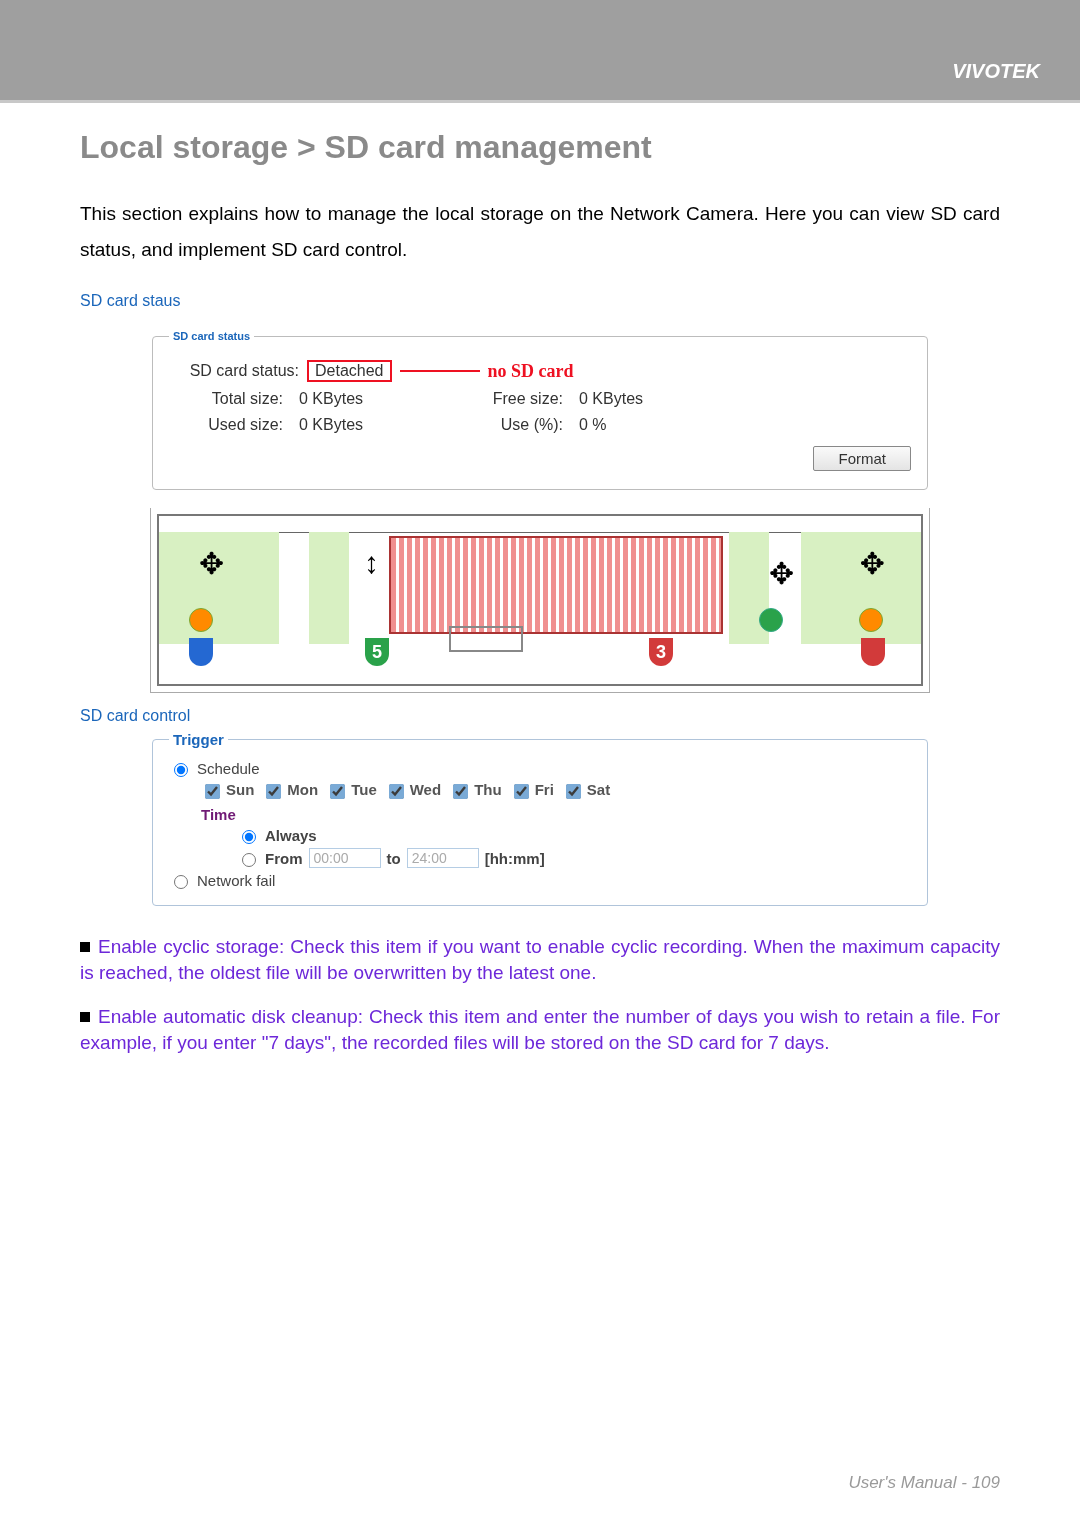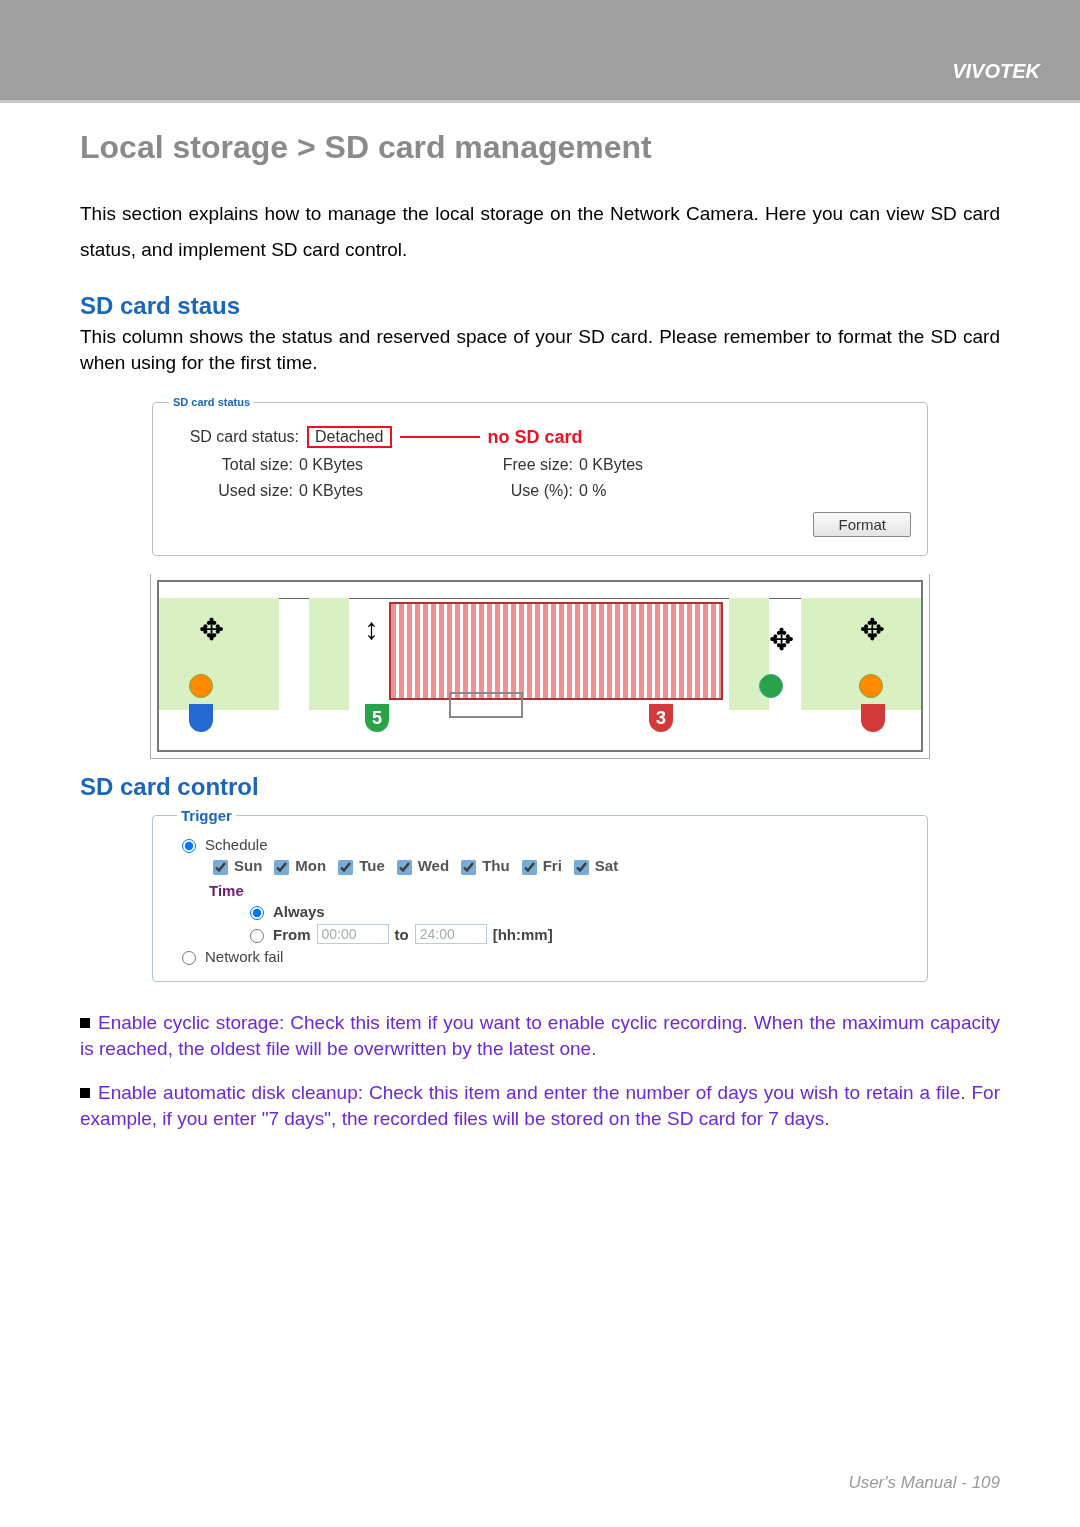--- a/index.html
+++ b/index.html
@@ -3,51 +3,51 @@
 <meta charset="utf-8">
 <style>
   html,body{margin:0;padding:0;font-family:Arial,Helvetica,sans-serif;background:#9f9f9f;}
   .page{width:1080px;height:1527px;margin:0 auto;background:#fff;box-sizing:border-box;position:relative;}
   .topbar{height:100px;background:#9f9f9f;position:relative;}
   .topbar .brand{position:absolute;right:40px;top:60px;font-style:italic;font-weight:bold;color:#fff;font-size:20px;margin-left:44px;}
   .topline{height:3px;background:#c8c8c8;}
   .content{padding:26px 80px 0 80px;}
   h1{color:#8a8a8a;font-size:32px;font-weight:bold;margin:0 0 30px 0;}
   p.body{color:#000;font-size:19px;line-height:36px;margin:0 0 24px 0;text-align:justify;}
-  h2{color:#1b66ba;font-size:24px;font-weight:bold;margin:0 0 4px 0;}
+  h2{color:#1b66ba;font-size:16px;font-weight:normal;margin:0 0 4px 0;}
   p.sub{color:#000;font-size:19px;line-height:26px;margin:0 0 20px 0;text-align:justify;}
 
   
   .panel-wrap{margin:20px auto 10px auto;width:780px;}
   fieldset.status{border:1px solid #bcbcbc;border-radius:4px;padding:12px 16px 18px 16px;font-size:16px;color:#333;}
   fieldset.status legend{color:#1b66ba;font-weight:bold;padding:0 4px;font-size:11px;}
   .row{display:flex;align-items:center;gap:8px;margin:6px 0;}
   .row .lbl{width:130px;text-align:right;margin-right:0;}
   .statusbox{border:2px solid #e12;padding:0 6px;display:inline-block;color:#333;}
   .redline{flex:0 0 80px;height:2px;background:#e12;}
-  .nosd{color:#e12;font-weight:bold;font-size:18px;}
+  .nosd{color:#e12;font-weight:bold;font-size:18px;font-family:Liberation Serif, serif;}
   .gridstats{display:grid;grid-template-columns:130px 120px 160px 120px;row-gap:8px;align-items:center;margin-top:8px;}
-  .gridstats .l{text-align:right;padding-right:6px;}
+  .gridstats .l{text-align:right;padding-right:16px;}
   .btnrow{text-align:right;margin-top:12px;}
   .btn{display:inline-block;border:1px solid #888;background:linear-gradient(#fafafa,#e4e4e4);padding:3px 24px;font-size:15px;color:#333;border-radius:2px;}
 
   
   .sched-wrap{width:780px;margin:18px auto 14px auto;padding:6px;border:1px solid #aaa;border-top:0;box-sizing:border-box;}
   .sched-inner{border:2px solid #777;height:168px;position:relative;background:#fff;}
   .ruler{position:absolute;top:0;left:0;right:0;height:16px;border-bottom:1px solid #666;}
   .region{position:absolute;top:16px;bottom:40px;}
   .region.green{background:#d8f0c2;}
   .region.red{background:repeating-linear-gradient(90deg,#f09090 0 5px,#fff 5px 8px);}
   .icon{position:absolute;font-size:30px;}
   .orange-dot{width:22px;height:22px;border-radius:50%;background:#ff8a00;border:1px solid #7a3;}
   .ushape{width:24px;height:28px;border-radius:0 0 14px 14px;color:#fff;text-align:center;font-weight:bold;font-size:18px;line-height:28px;}
 
   
   .trigger-wrap{width:780px;margin:6px auto 0 auto;}
-  fieldset.trigger{border:1px solid #b0c4da;border-radius:4px;padding:8px 12px 12px 24px;font-family:Verdana,Arial,sans-serif;font-size:15px;color:#444;}
+  fieldset.trigger{border:1px solid #b0c4da;border-radius:4px;padding:8px 12px 12px 16px;font-family:Verdana,Arial,sans-serif;font-size:15px;color:#444;}
   fieldset.trigger legend{color:#1b66ba;font-weight:bold;padding:0 4px;font-size:15px;}
   .optline{display:flex;align-items:center;gap:6px;margin:4px 0;}
   .indent1{padding-left:32px;}
   .indent2{padding-left:68px;}
   .days{display:flex;gap:8px;align-items:center;font-weight:bold;color:#555;}
   .days label{display:flex;align-items:flex-start;gap:3px;font-weight:bold;}
   input[type=checkbox]{width:15px;height:15px;accent-color:#7aaad6;}
   input[type=radio]{width:14px;height:14px;}
   .tbox{width:62px;border:1px solid #b5cde4;background:#fff;color:#aaa;font-size:14px;padding:1px 4px;font-family:inherit;}
   .timehdr{color:#701a75;font-weight:bold;}
@@ -65,21 +65,20 @@
   <div class="topbar">
     <div class="brand">VIVOTEK</div>
   </div>
   <div class="topline"></div>
 
   <div class="content">
     <h1>Local storage &gt; SD card management</h1>
     <p class="body">This section explains how to manage the local storage on the Network Camera. Here you can view SD card status, and implement SD card control.</p>
 
     <h2>SD card staus</h2>
-    <p class="sub">This column shows the status and reserved space of your SD card. Please remember to format the SD card when using for the first time.</p>
 
     <div class="panel-wrap">
       <fieldset class="status">
         <legend>SD card status</legend>
         <div class="row">
           <span class="lbl">SD card status:</span>
           <span class="statusbox">Detached</span>
           <span class="redline"></span>
           <span class="nosd">no SD card</span>
         </div>

